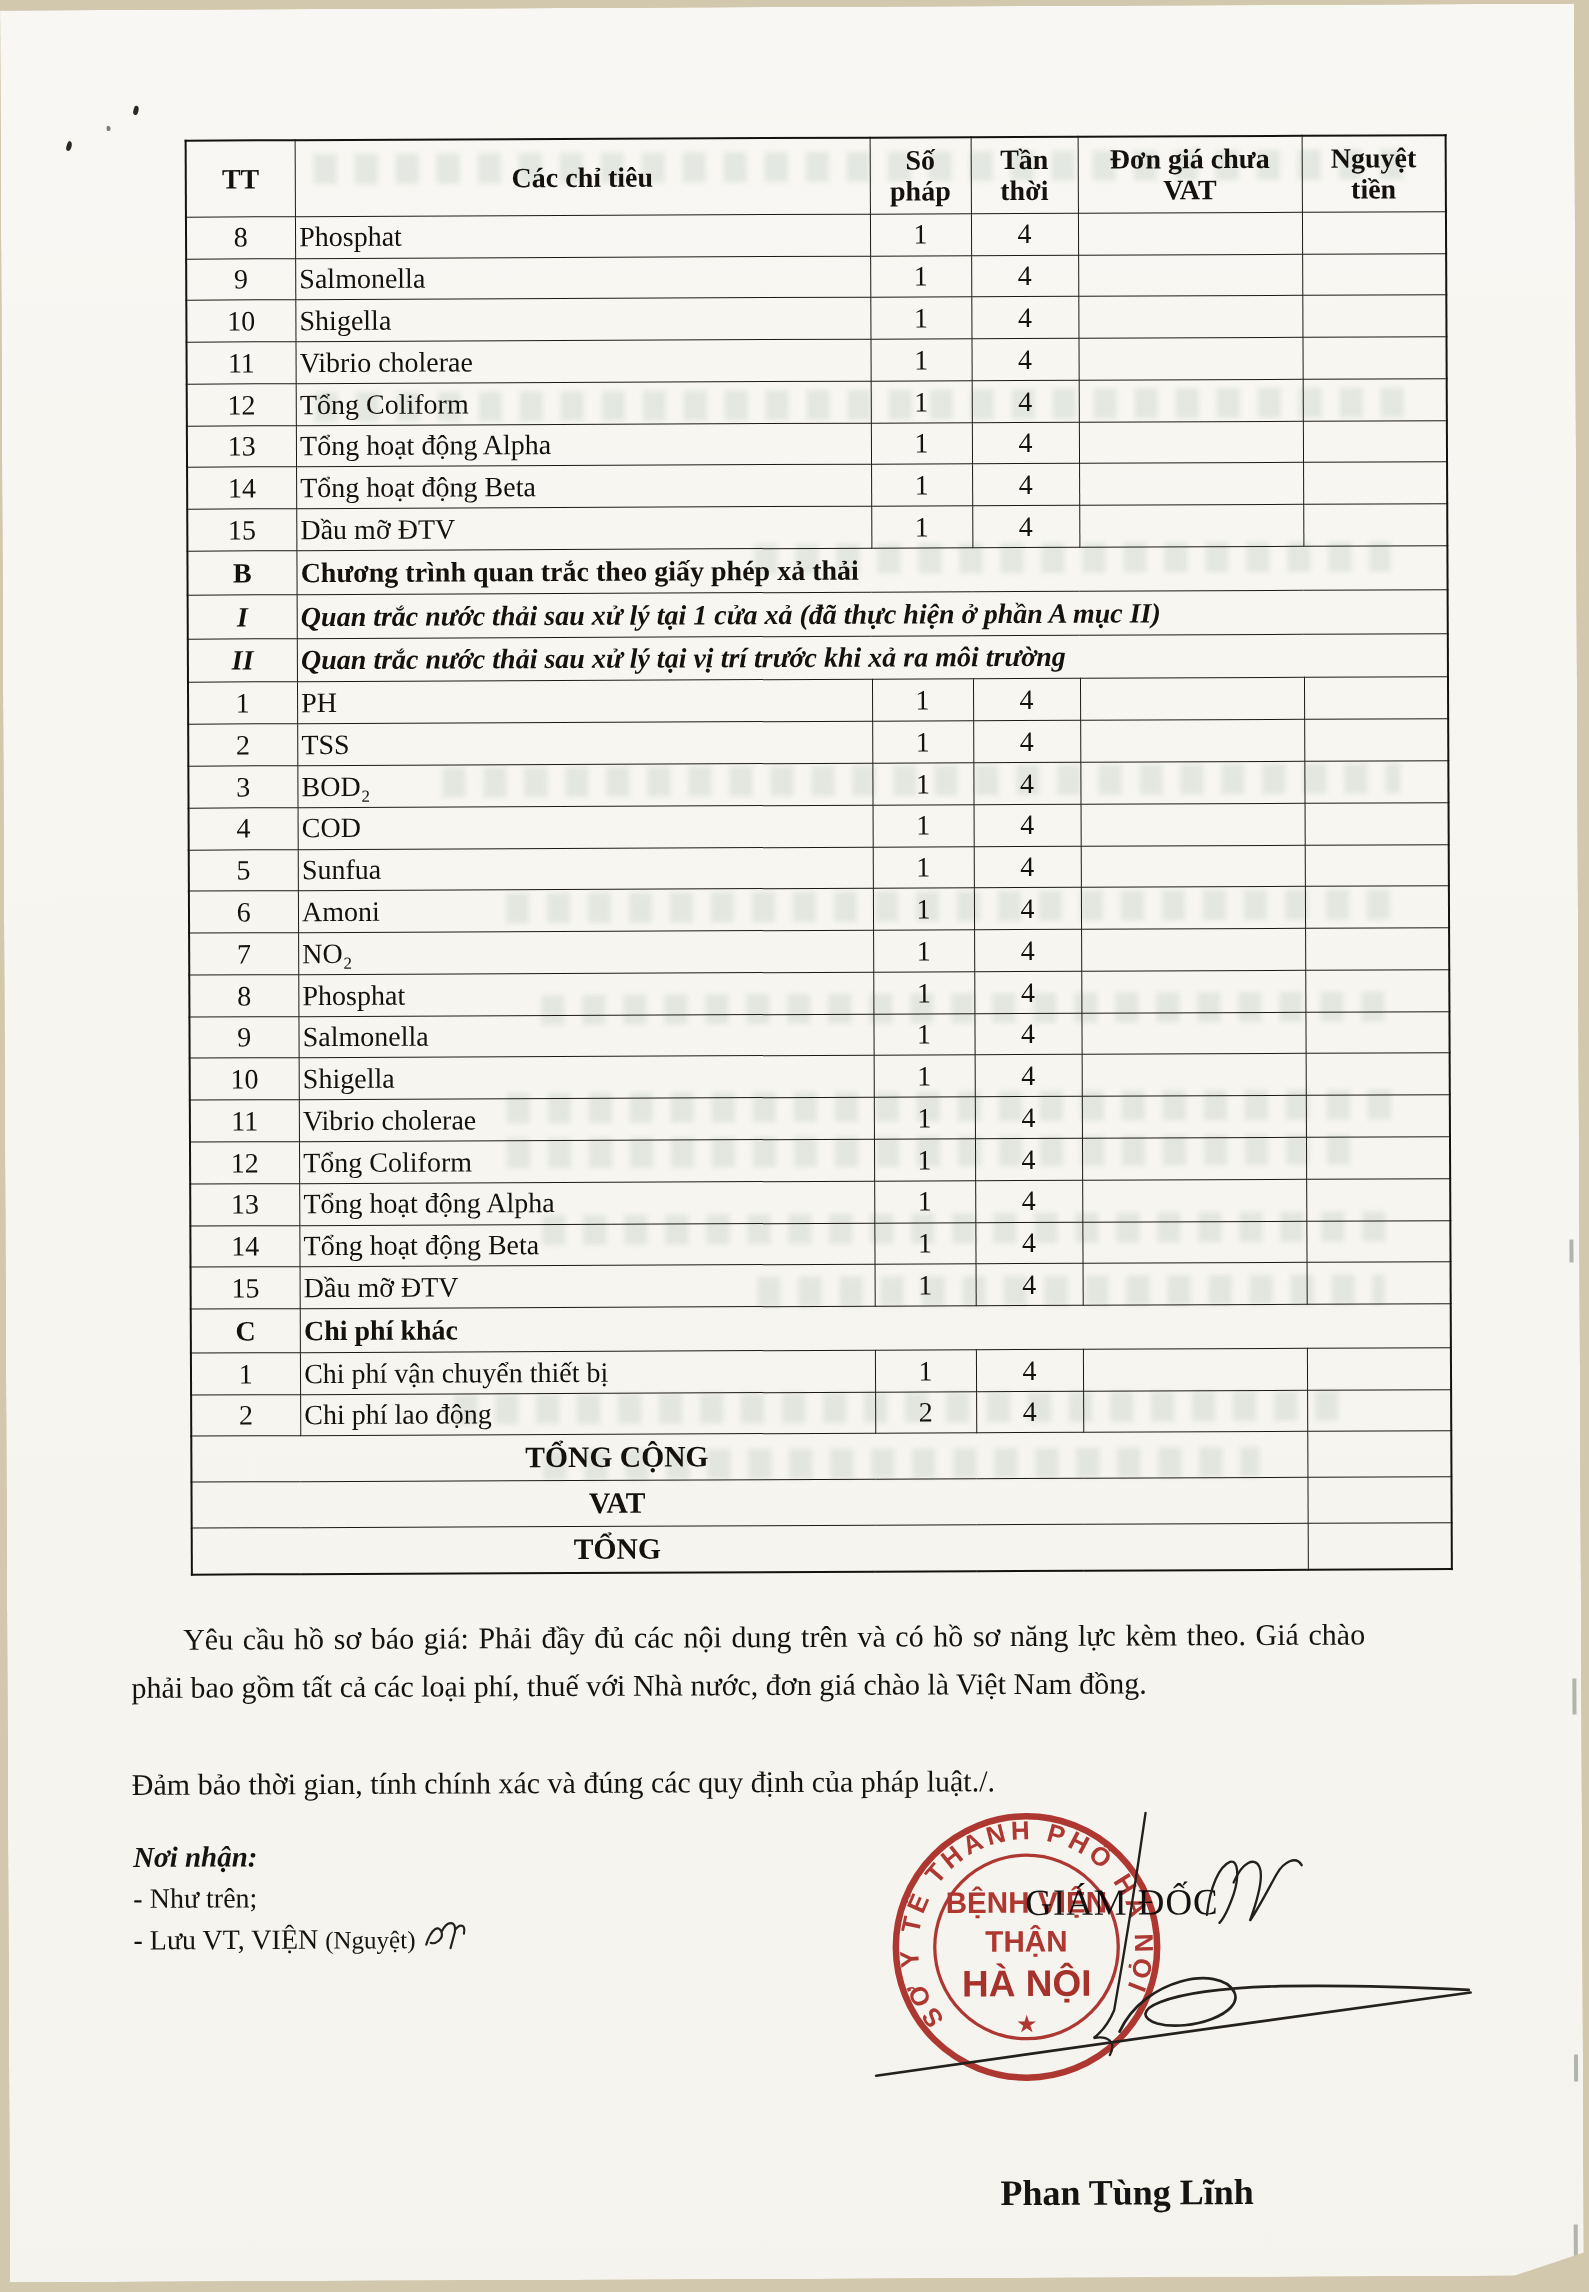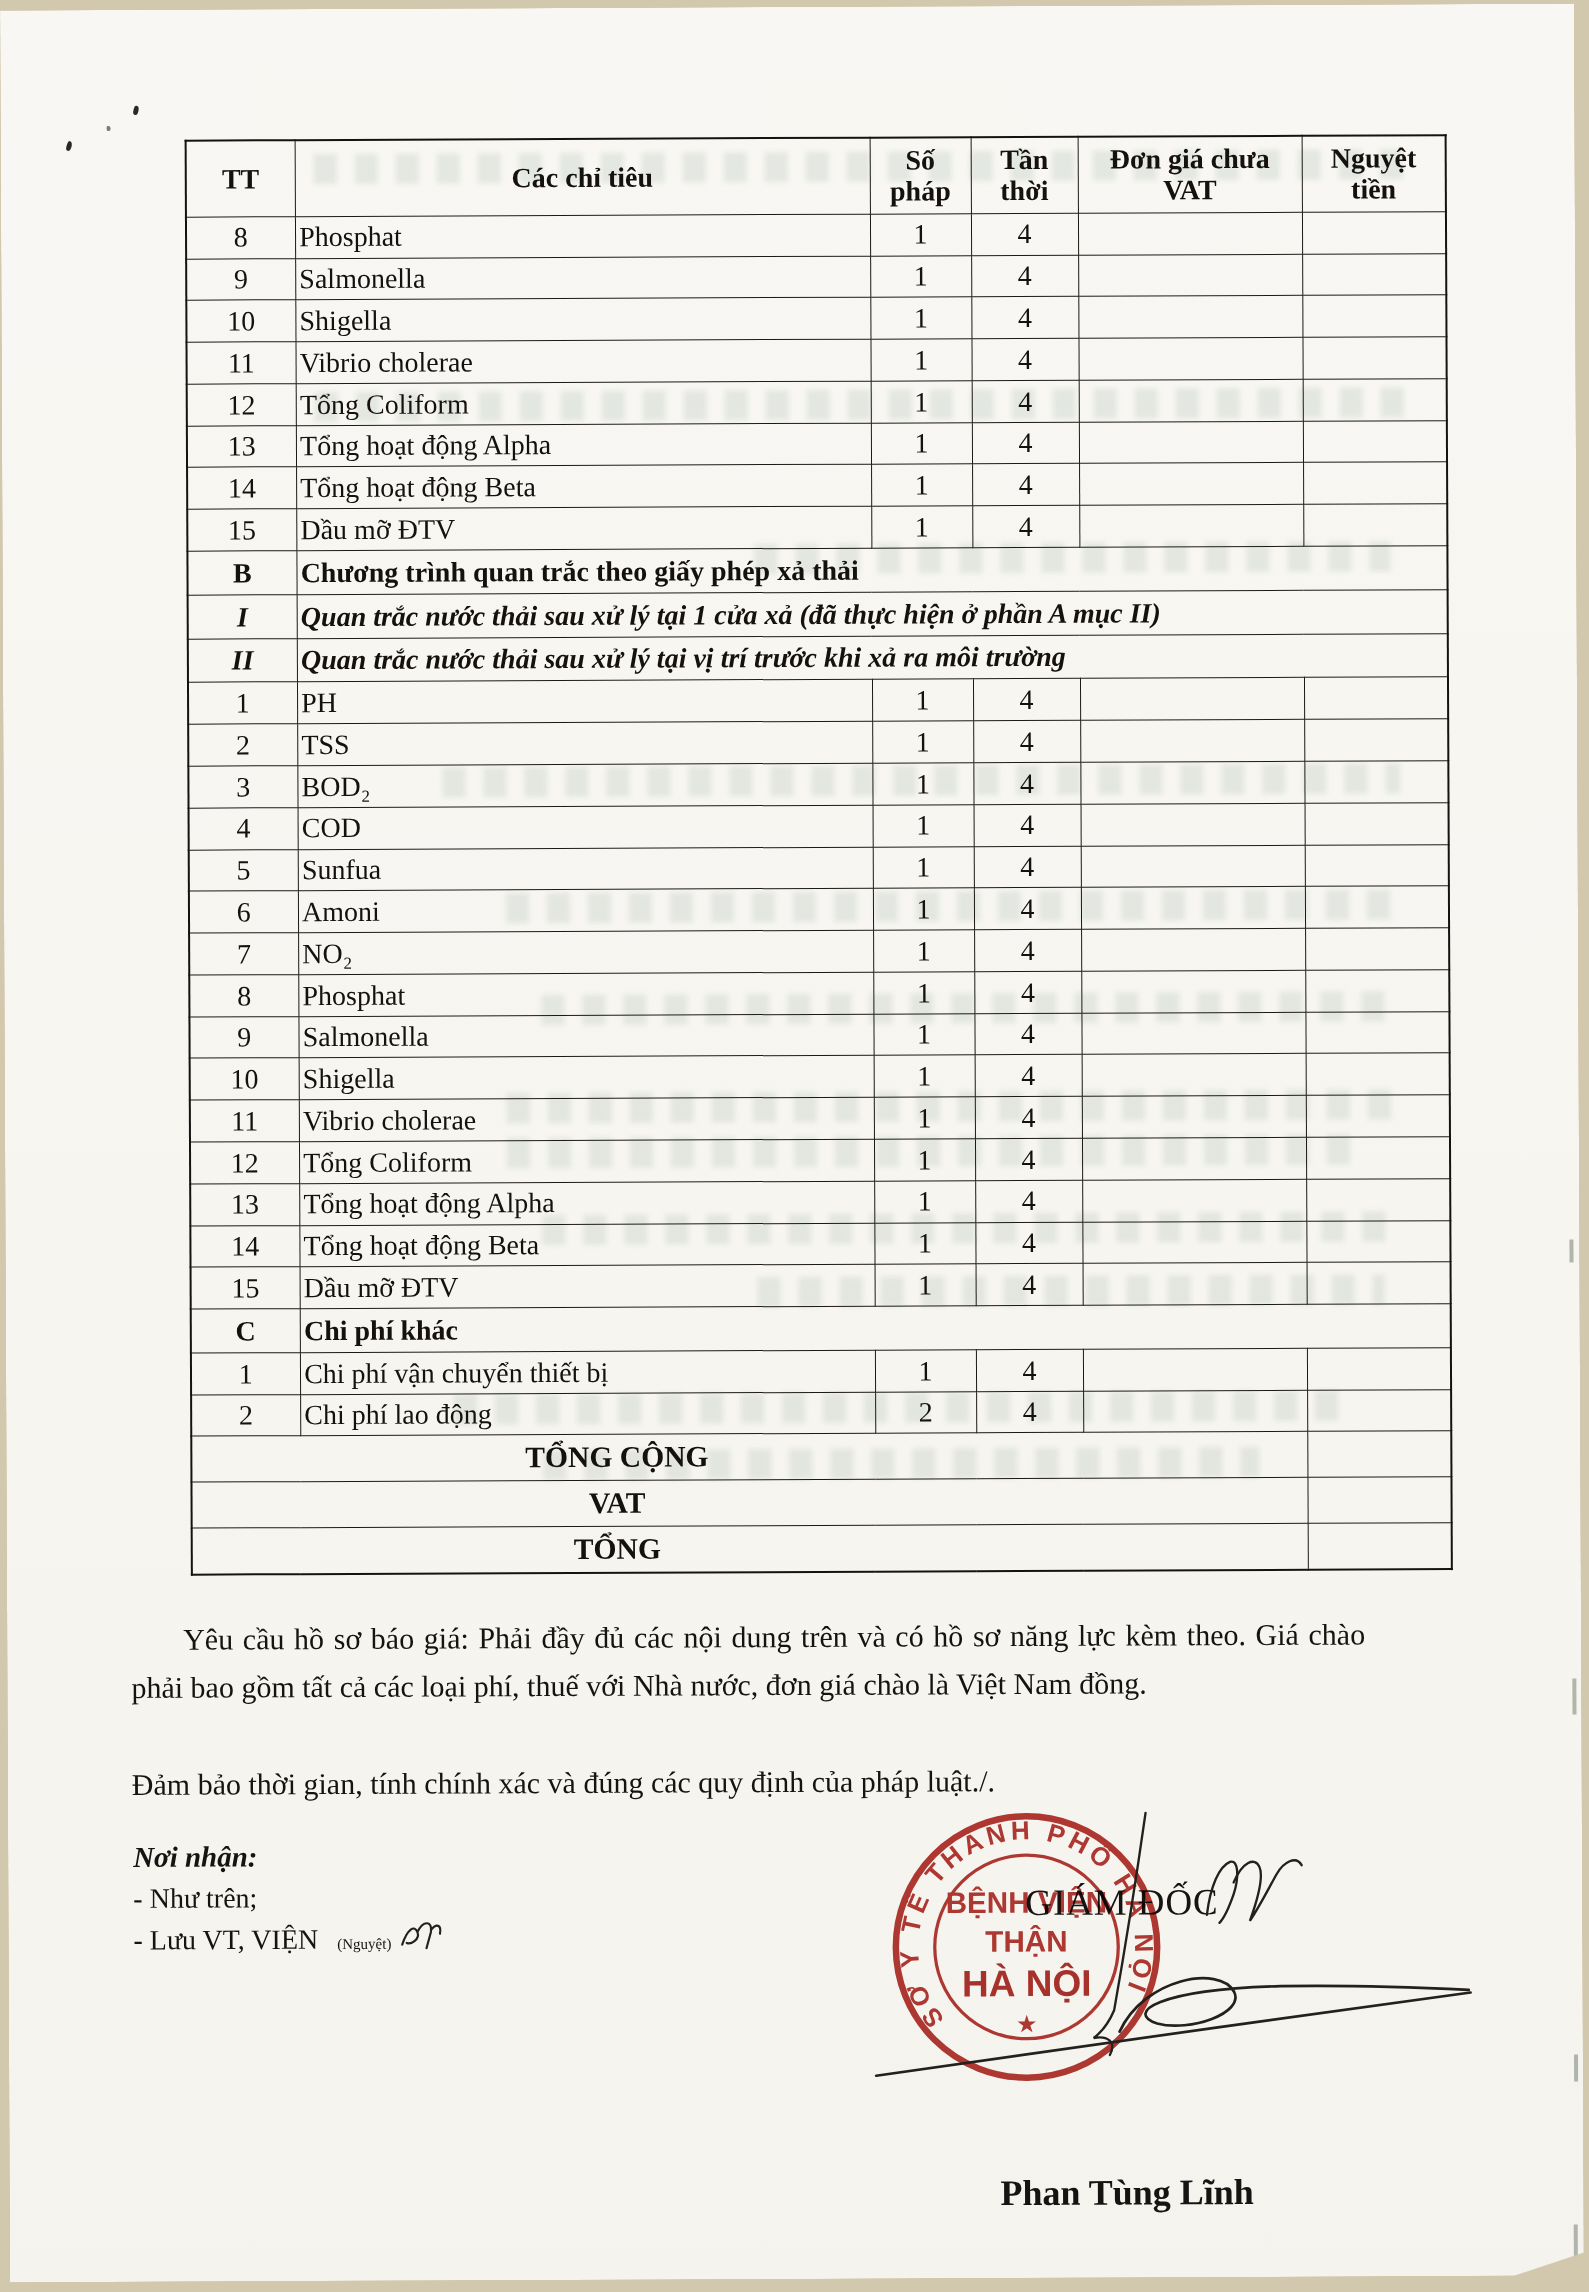--- a/index.html
+++ b/index.html
@@ -41,21 +41,21 @@
   .row-item td{height:39px;}
   .row-section td,.row-subsection td,.row-total td{height:41px;font-weight:bold;}
   .row-subsection td{font-style:italic;}
   .row-total .cell-total{text-align:center;padding-right:269px;font-size:29.6px;height:43px;}
   
   .para{position:absolute;left:124px;width:1234px;z-index:3;font-size:30px;line-height:48px;text-align:justify;}
   #para1{top:1576px;text-indent:52px;}
   #para2{top:1721px;}
   .recipients{position:absolute;left:125px;top:1827px;z-index:3;font-size:28px;line-height:41px;}
   .recipients .head{font-weight:bold;font-style:italic;font-size:29px;}
-  .small-note{font-size:15px;margin-left:12px;}
+  .small-note{font-size:25px;}
   .director-title{position:absolute;left:1017px;top:1875px;z-index:4;font-size:37px;font-weight:normal;letter-spacing:0.9px;}
   .signer-name{position:absolute;left:963px;top:2166px;width:309px;text-align:center;z-index:4;font-size:36px;font-weight:bold;}
   
   .stamp{position:absolute;left:879px;top:1802px;width:278px;height:278px;z-index:4;opacity:.93;mix-blend-mode:multiply;}
   .stamp text{font-family:"Liberation Sans","DejaVu Sans",sans-serif;}
   .sig-overlay{position:absolute;left:0;top:0;width:1590px;height:2293px;z-index:5;pointer-events:none;}
   .nguyet-sig{vertical-align:-5.4px;}
 </style>
 </head>
 <body>

